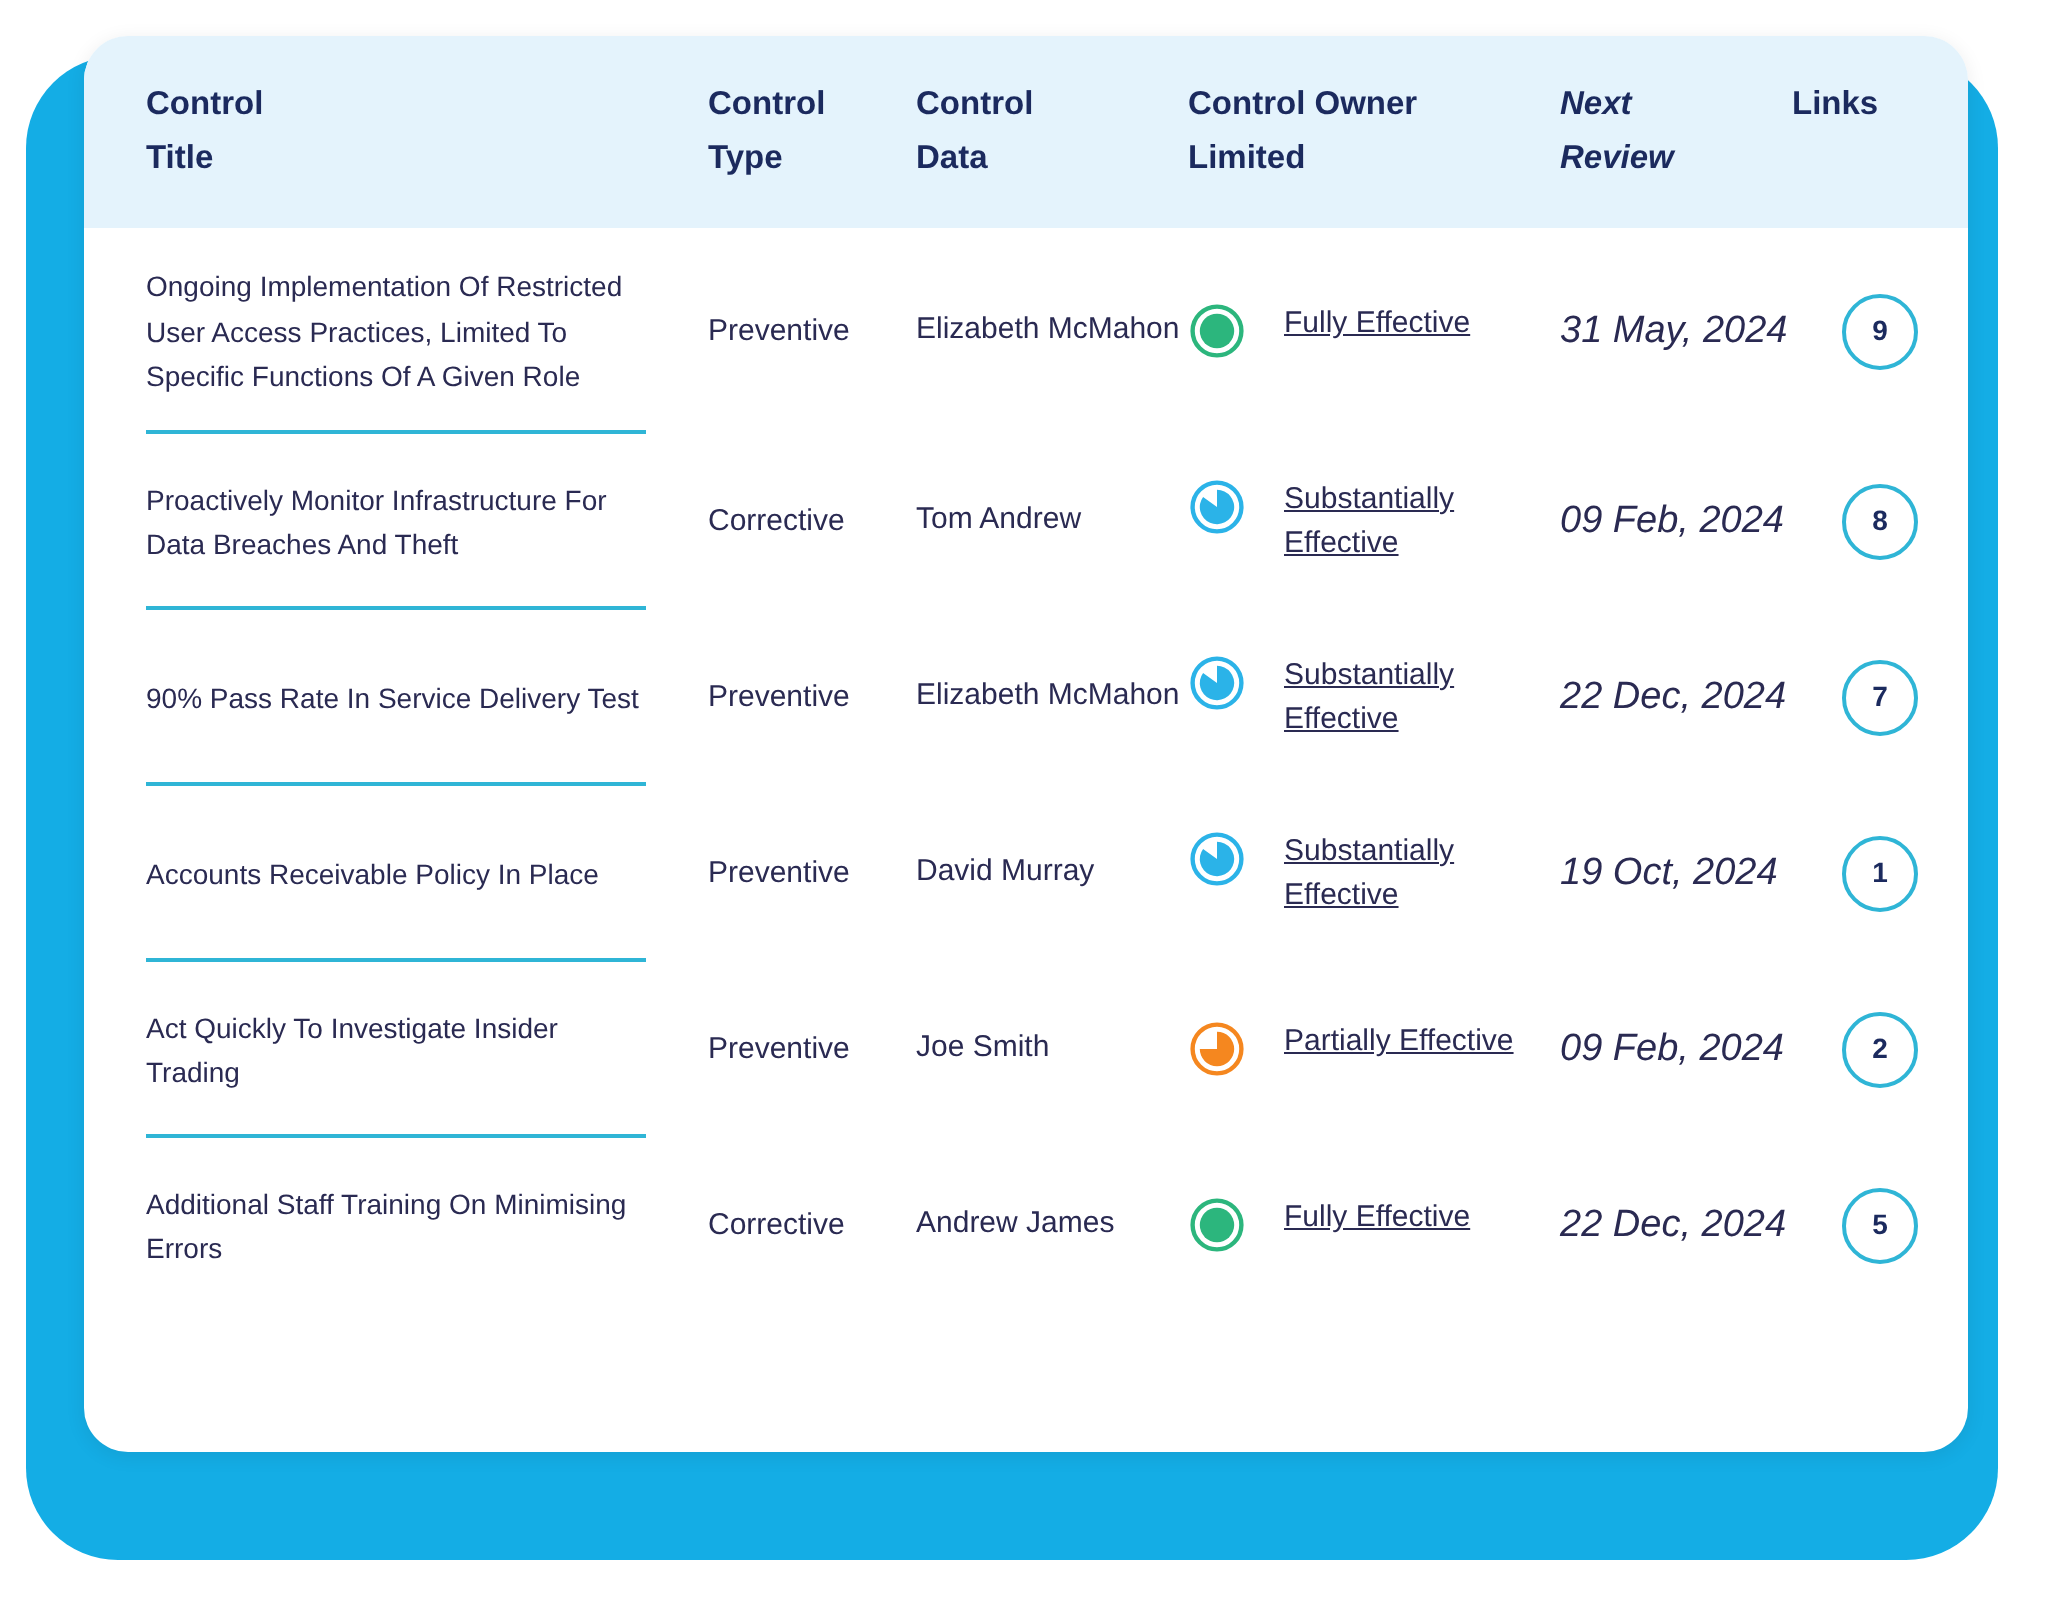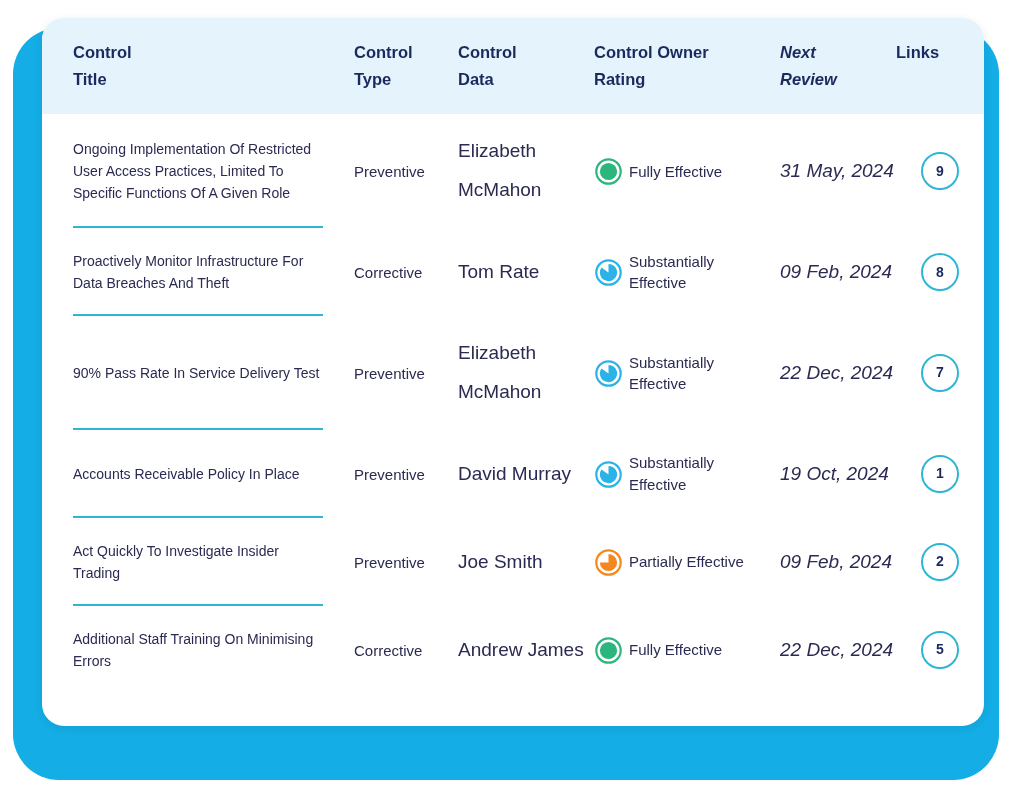--- a/index.html
+++ b/index.html
@@ -95,21 +95,21 @@
   }
   tbody tr { height: 88px; }
 
   td.c-title {
     padding-left: 31px;
     padding-right: 28px;
     font-size: 14px;
     line-height: 1.58;
   }
   td.c-type   { font-size: 15px; }
-  td.c-owner  { font-size: 19px; line-height: 2.05; margin-top: 11px; }
+  td.c-owner  { font-size: 15px; line-height: 2.05; margin-top: 11px; }
   td.c-next   { font-size: 19px; white-space: nowrap; }
 
   
   tbody tr:not(:last-child) td {
     border-bottom: 2px solid #2fb5d6;
   }
   tbody tr:not(:last-child) td:first-child { border-left: 0; }
   
   tbody tr td:first-child { position: relative; }
 
@@ -120,23 +120,23 @@
     left: 31px;
     right: 31px;
     bottom: 0;
     height: 2px;
     background: #2fb5d6;
   }
 
   
   .rating {
     display: flex;
-    align-items: center;
-    gap: 6px;
+    gap: 19px;
     padding-right: 10px;
+    text-decoration: underline;
   }
   .rating .txt {
     font-size: 15px;
     line-height: 1.45;
     color: #2a2a52;
   }
 
   .donut { flex: 0 0 auto; width: 29px; height: 29px; display: block; }
 
   
@@ -177,21 +177,21 @@
           <th class="col-type">
             <span class="hl">Control</span>
             <span class="hl">Type</span>
           </th>
           <th class="col-owner">
             <span class="hl">Control</span>
             <span class="hl">Data</span>
           </th>
           <th class="col-rating">
             <span class="hl">Control Owner</span>
-            <span class="hl">Rating</span>
+            <span class="hl">Limited</span>
           </th>
           <th class="col-next">
             <span class="hl">Next</span>
             <span class="hl">Review</span>
           </th>
           <th class="col-links">
             <span class="hl">Links</span>
           </th>
         </tr>
       </thead>
@@ -212,21 +212,21 @@
               </span>
             </td>
             <td class="c-next col-next"><span>31 May, 2024</span></td>
             <td class="c-links col-links">
               <span class="linkbadge">9</span>
             </td>
           </tr>
           <tr>
             <td class="c-title col-title"><span>Proactively Monitor Infrastructure For Data Breaches And Theft</span><span class="rowline"></span></td>
             <td class="c-type col-type"><span>Corrective</span></td>
-            <td class="c-owner col-owner"><span>Tom Rate</span></td>
+            <td class="c-owner col-owner"><span>Tom Andrew</span></td>
             <td class="c-rating col-rating">
               <span class="rating">
                 <span class="ico">
                   <svg class="donut" viewBox="0 0 29 29" width="29" height="29">
                     <circle cx="14.5" cy="14.5" r="12.2" fill="none" stroke="#2bb3e8" stroke-width="2.2"></circle>
                     <path d="M 14.5 14.5 L 14.5 5.9 A 8.6 8.6 0 1 1 7.542453848375451 9.445046830284731 Z" fill="#2bb3e8"></path>
                   </svg>
                 </span>
                 <span class="txt">Substantially Effective</span>
               </span>

